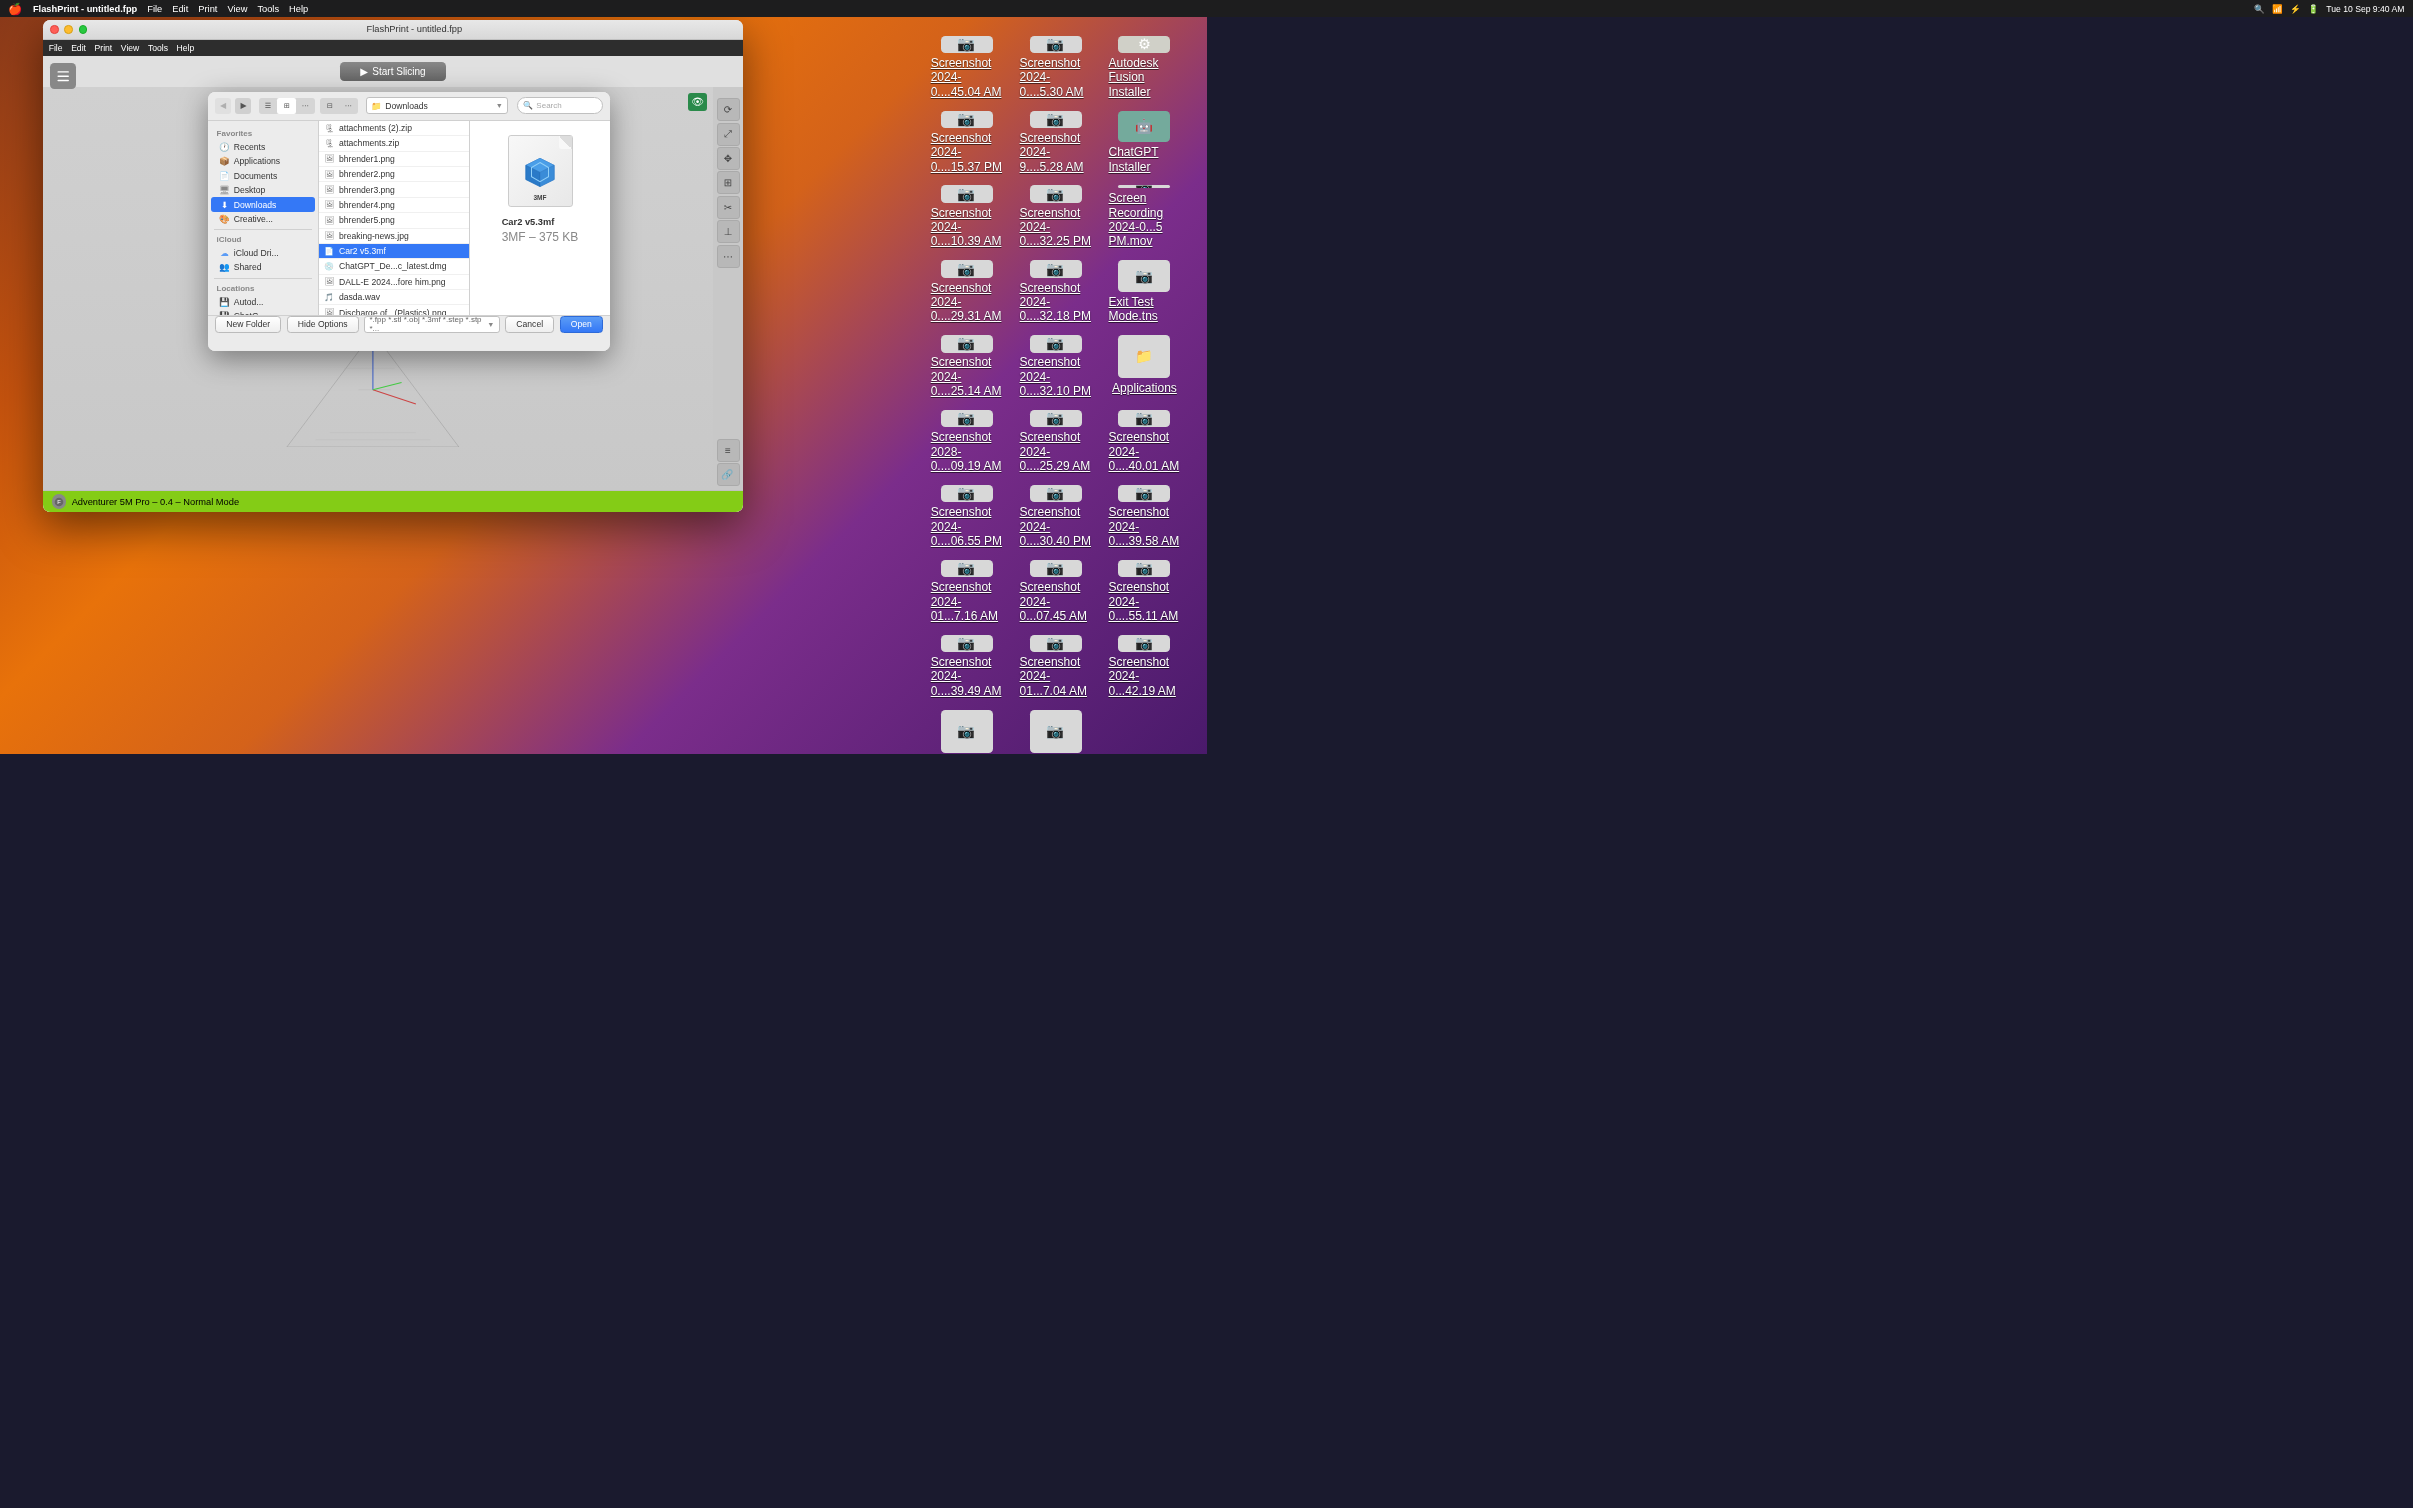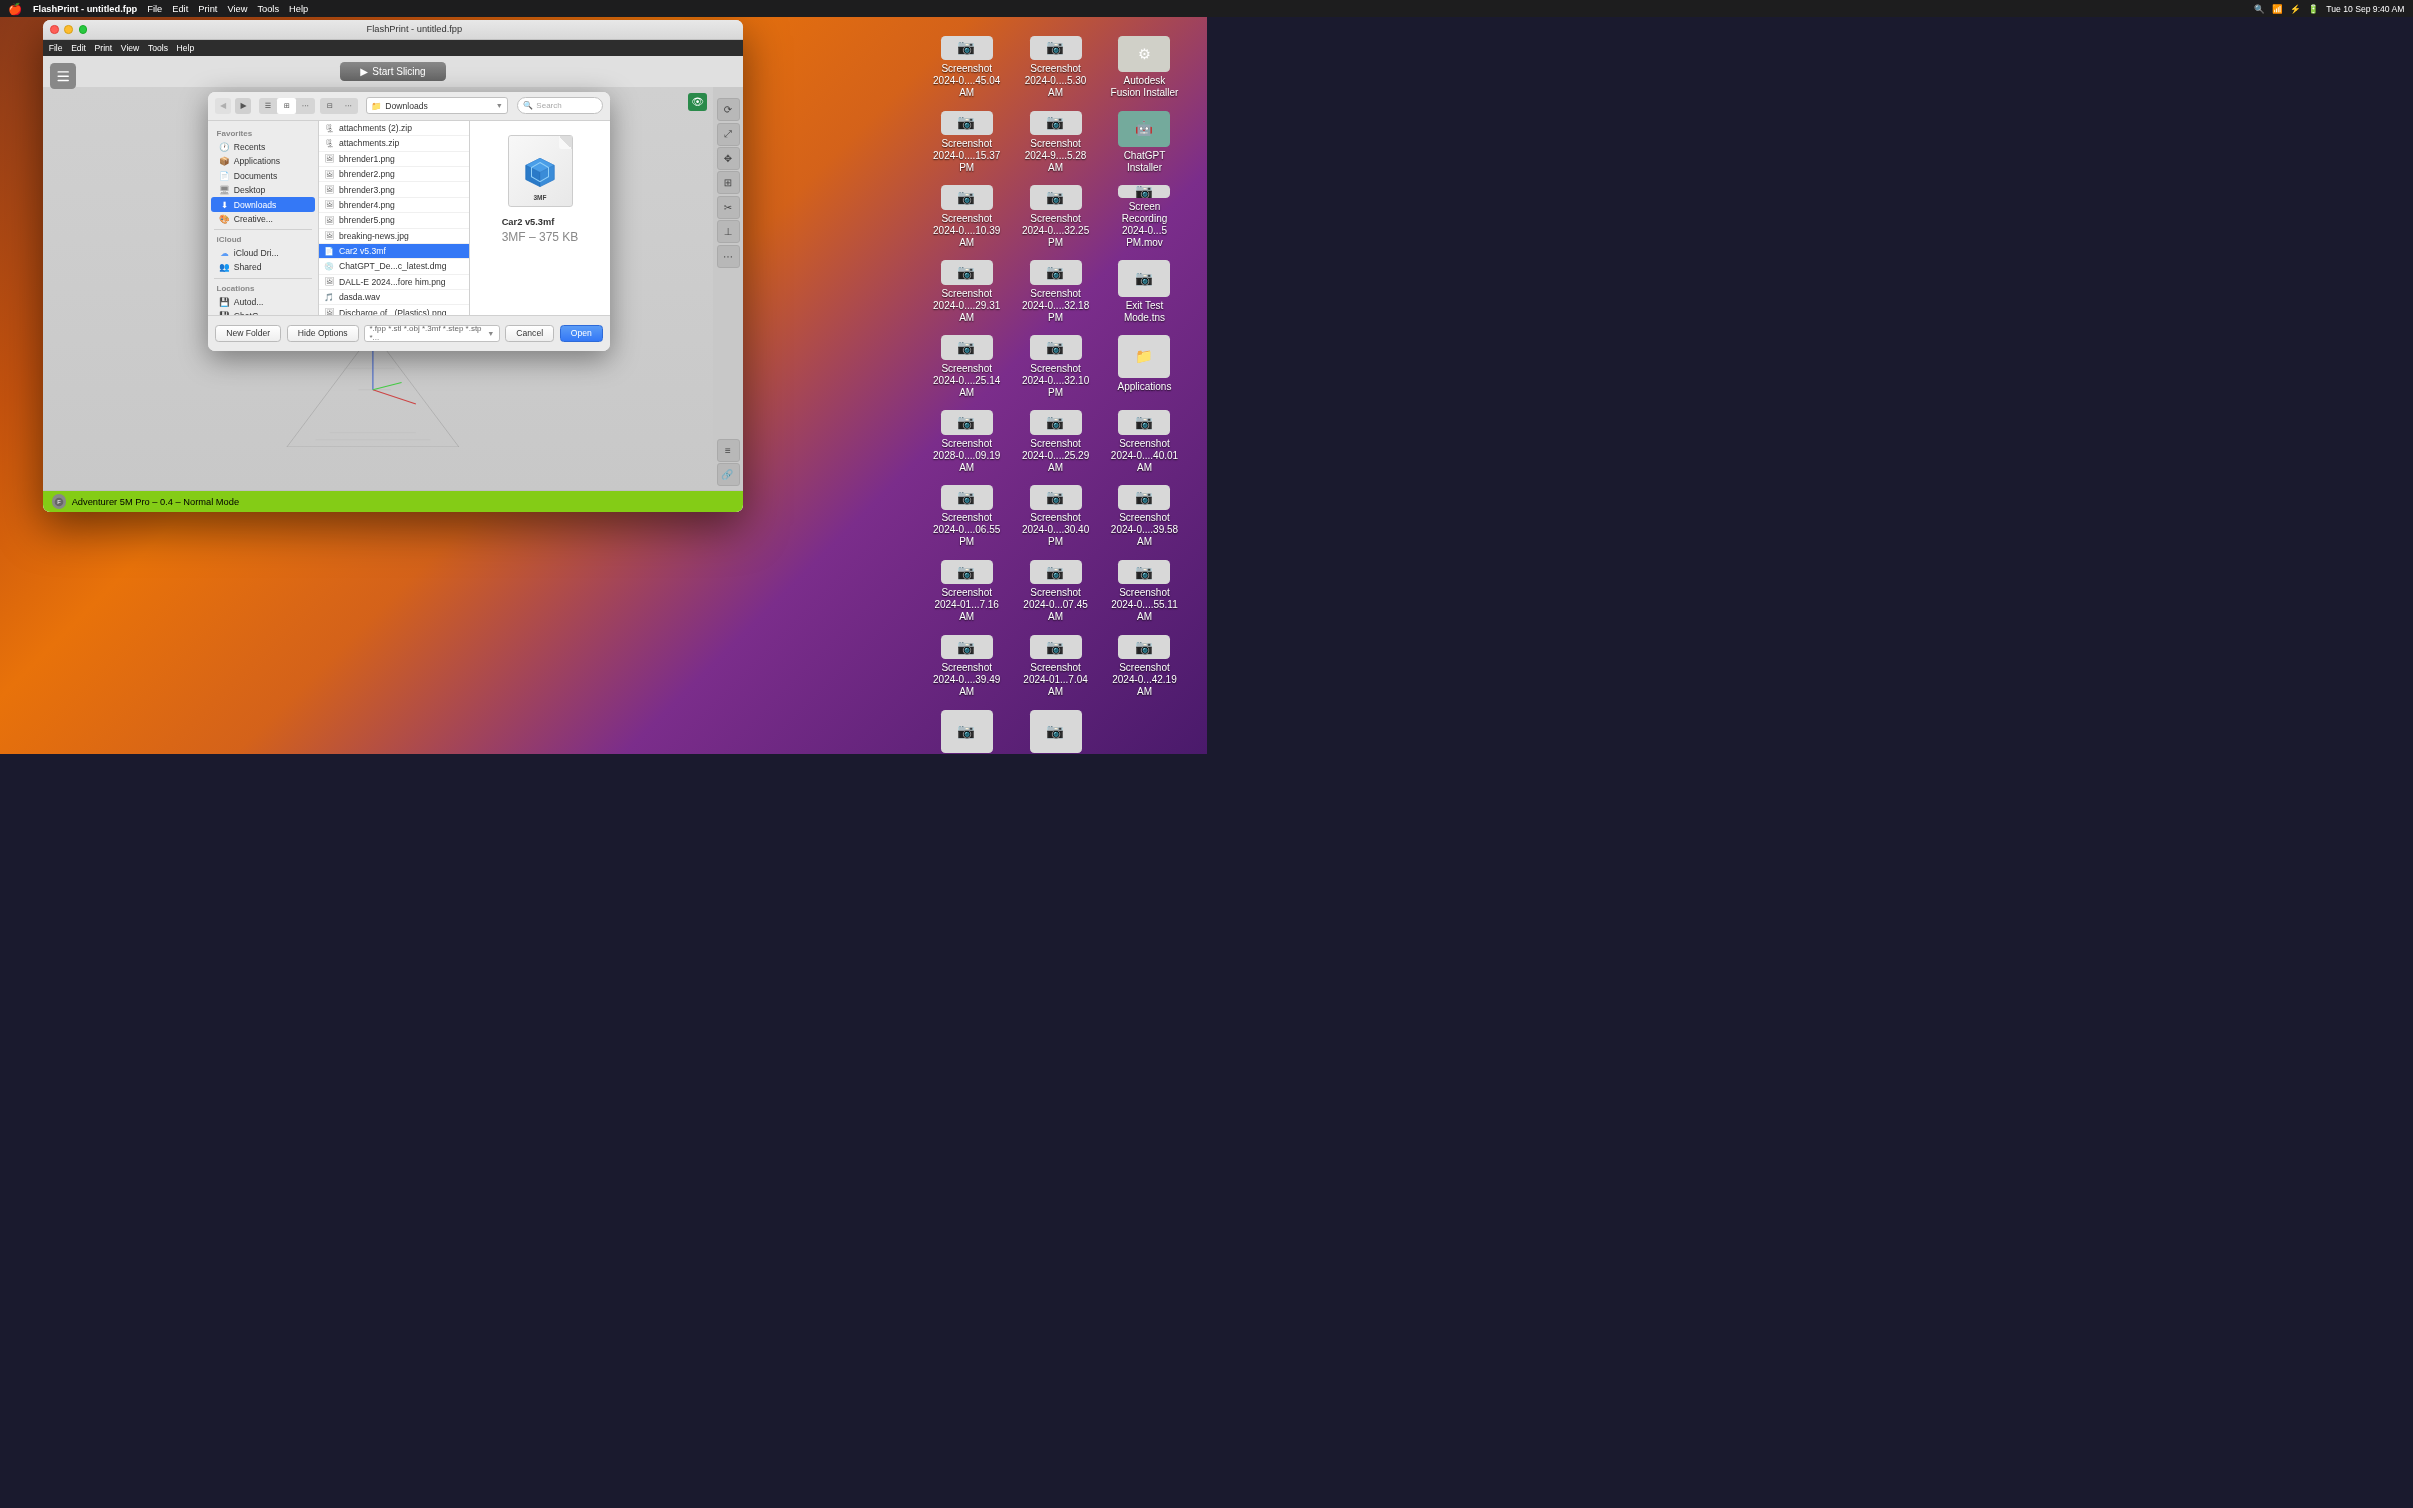--- a/index.html
+++ b/index.html
@@ -93,27 +93,27 @@
       align-items: center;
       justify-content: center;
       background: #555;
       font-size: 5.7px;
       color: white;
       text-align: center;
       position: relative;
     }
 
     .desktop-icon .icon-label {
-      font-size: 10px;
+      font-size: 12px;
       color: white;
-      text-align: center;
       text-shadow: 0 0.7px 1.4px rgba(0,0,0,0.8);
       line-height: 1.2;
       max-width: 72px;
       word-break: break-word;
+      text-decoration: underline;
     }
 
     
     .flashprint-window {
       position: absolute;
       top: 2.9px;
       left: 43px;
       width: 700px;
       height: 492px;
       background: #f0f0f0;
@@ -484,21 +484,20 @@
       font-size: 12px;
       color: #888;
     }
 
     
     .dialog-bottom {
       height: 36px;
       background: #ebebeb;
       border-top: 0.7px solid #d0d0d0;
       display: flex;
-      align-items: center;
       padding: 0 7.2px;
       gap: 5.7px;
     }
 
     .filter-bar {
       flex: 1;
       height: 17px;
       background: white;
       border: 0.7px solid #c0c0c0;
       border-radius: 2.9px;

